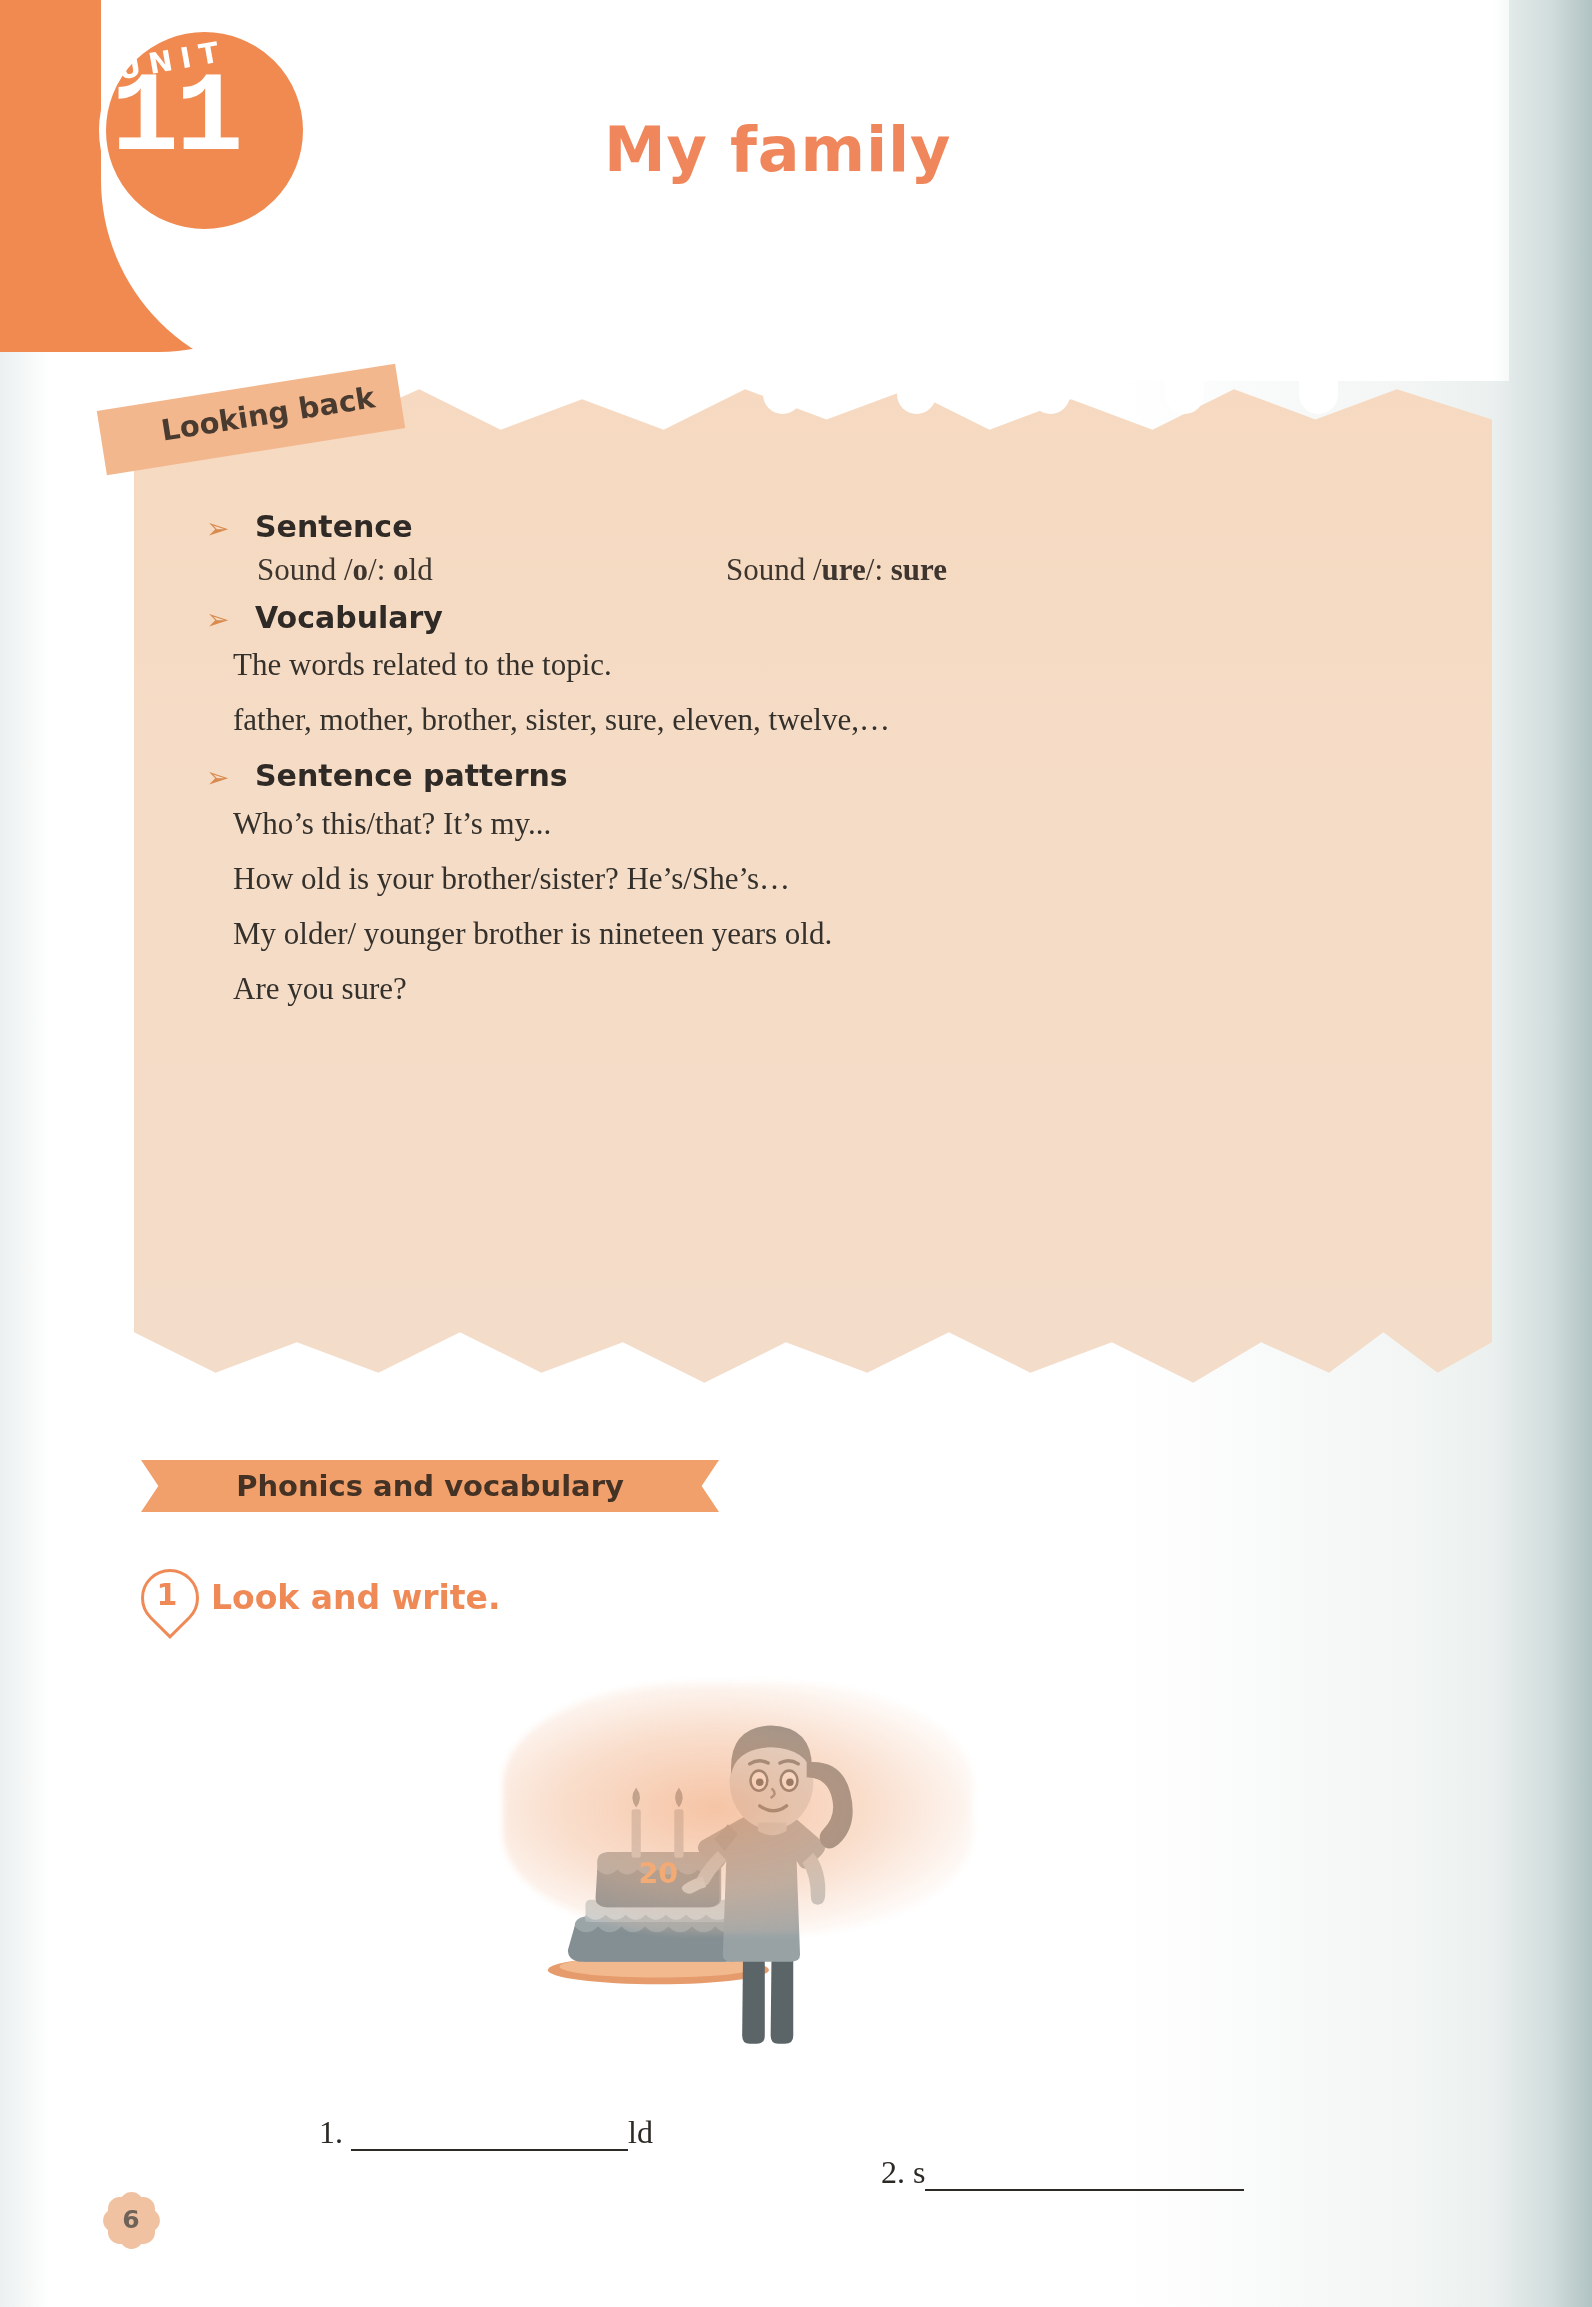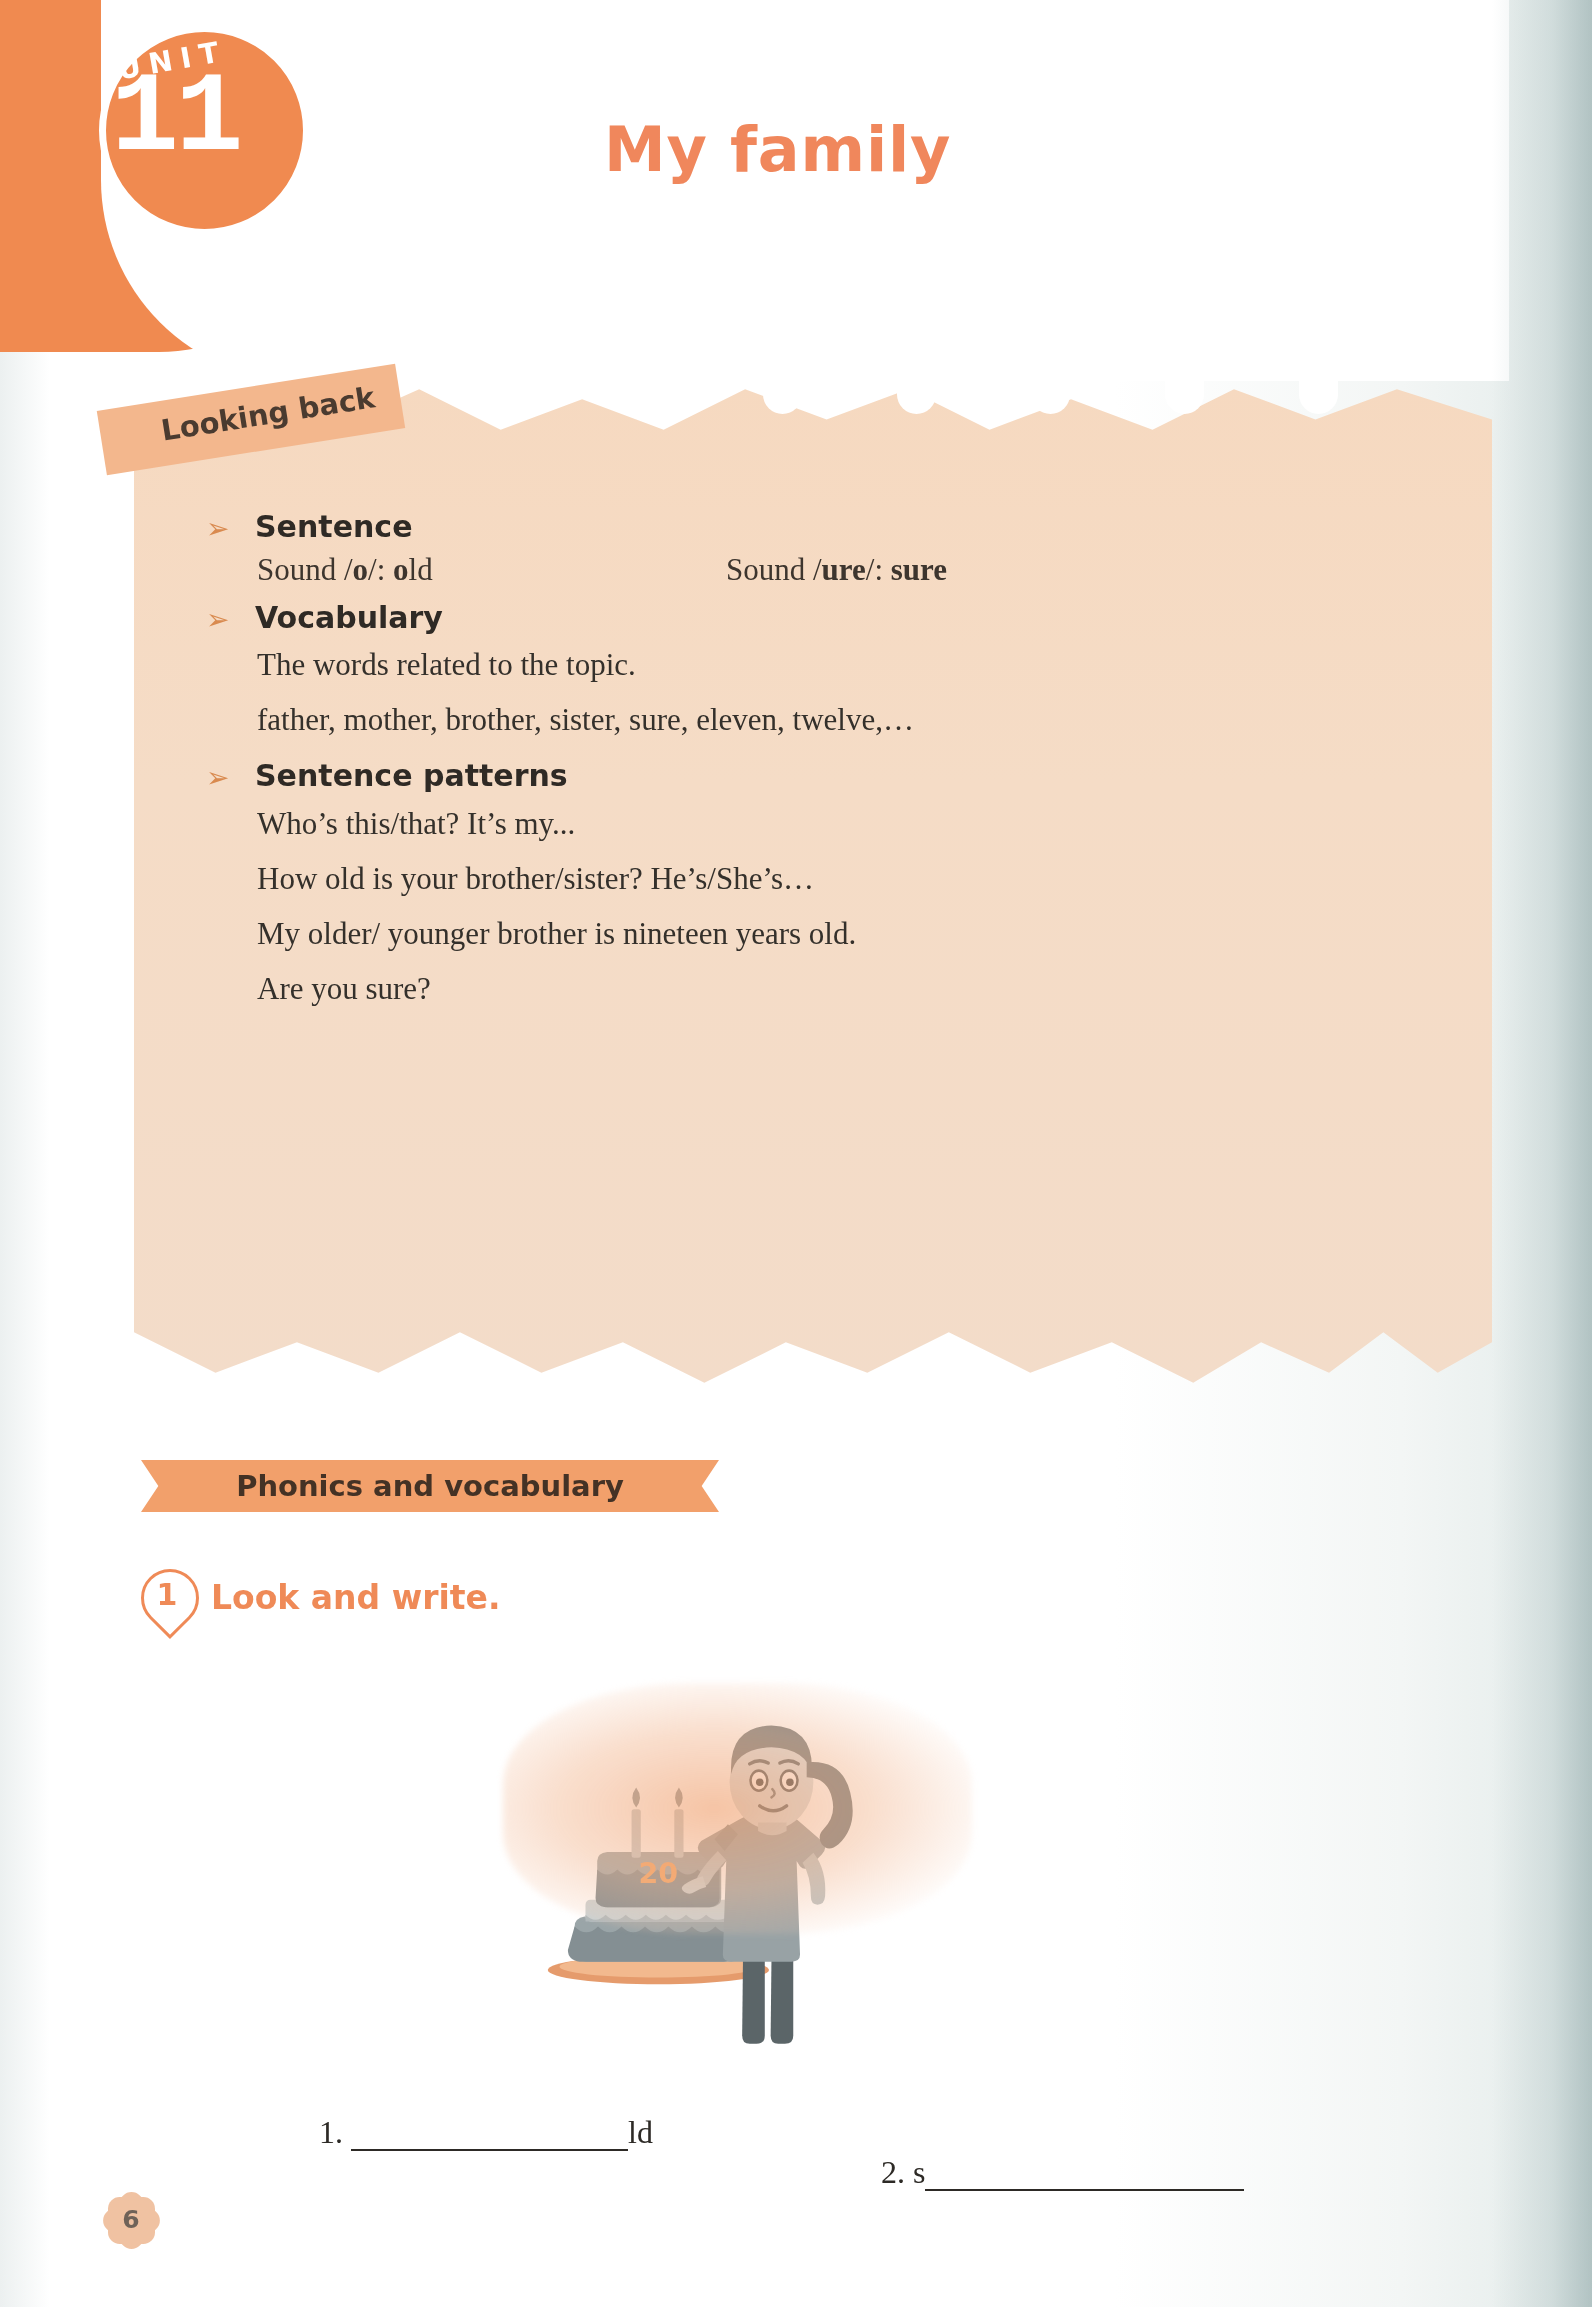--- a/index.html
+++ b/index.html
@@ -186,21 +186,21 @@
     left: -49px;
     top: 2.5px;
     color: #d98a4f;
     font-size: 28px;
     font-family: "DejaVu Sans", sans-serif;
   }
   .lb-line {
     font-family: "Liberation Serif", serif;
     font-size: 31px;
     color: #34302b;
-    margin: 0 0 10px 52px;
+    margin: 0 0 10px 28px;
     line-height: 1.45;
   }
   .lb-row {
     display: flex;
     margin-left: 52px;
     margin-bottom: 10px;
     align-items: baseline;
   }
   .lb-row .c1 { width: 469px; font-size: 31px; }
   .lb-row .c2 { font-size: 31px; }

